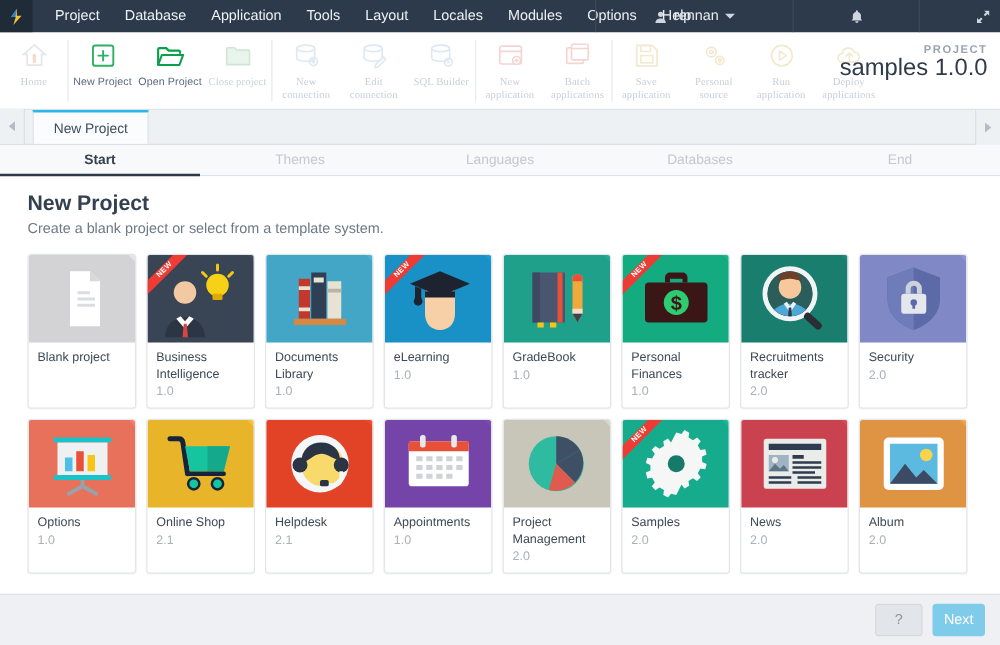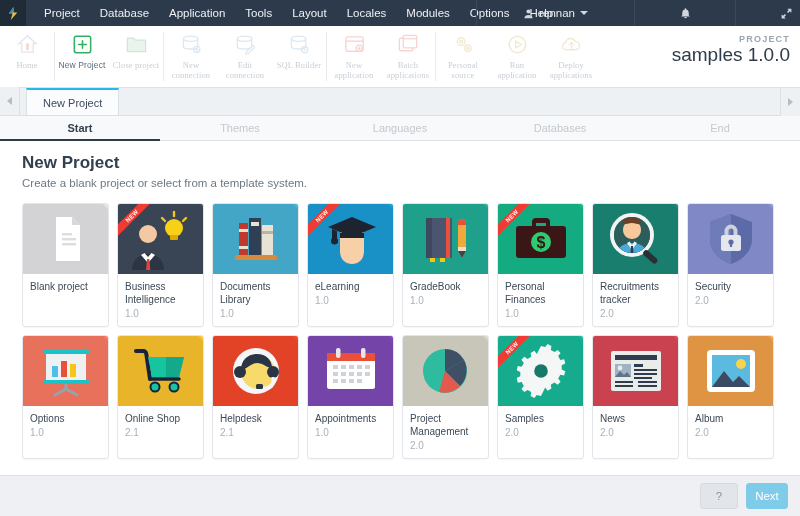--- a/index.html
+++ b/index.html
@@ -279,20 +279,29 @@
       <div class="tb-ico">
         <svg width="23" height="23" viewBox="0 0 24 24">
             <rect x="3.5" y="3.5" width="17" height="17" rx="2" fill="none" stroke="#2fb062" stroke-width="1.6"></rect>
             <path d="M12 8v8M8 12h8" stroke="#2fb062" stroke-width="1.6" stroke-linecap="round"></path>
           </svg>
       </div>
       <div class="tb-lbl en">New Project</div>
     </div>
     <div class="tb-btn">
       <div class="tb-ico">
+        <svg width="24" height="24" viewBox="0 0 24 24">
+            <path d="M2.5 19V6.5a1 1 0 011-1H9l2 2h8a1 1 0 011 1V10" fill="none" stroke="#0aa04a" stroke-width="1.7" stroke-linejoin="round"></path>
+            <path d="M2.5 19l3-8h17l-3 8z" fill="none" stroke="#0aa04a" stroke-width="1.7" stroke-linejoin="round"></path>
+          </svg>
+      </div>
+      <div class="tb-lbl en">Open Project</div>
+    </div>
+    <div class="tb-btn">
+      <div class="tb-ico">
         <svg width="23" height="23" viewBox="0 0 24 24">
             <path d="M2.5 19.5V6.2a.8.8 0 01.8-.8H9l2 2h9.7a.8.8 0 01.8.8v11.3z" fill="#e9f4ec" stroke="#cfe6d6" stroke-width="1.3"></path>
           </svg>
       </div>
       <div class="tb-lbl dis">Close project</div>
     </div>
   </div>
 
   <div class="tb-div"></div>
 
@@ -353,20 +362,30 @@
             <path d="M6.5 6h14" stroke="#f6d4d2" stroke-width="1.3"></path>
           </svg>
       </div>
       <div class="tb-lbl dis">Batch applications</div>
     </div>
   </div>
 
   <div class="tb-div"></div>
 
   <div class="tb-group">
+    <div class="tb-btn">
+      <div class="tb-ico">
+        <svg width="23" height="23" viewBox="0 0 24 24">
+            <path d="M3.5 3.5h13l4 4v13h-17z" fill="none" stroke="#f2ead0" stroke-width="1.5" stroke-linejoin="round"></path>
+            <rect x="7" y="3.5" width="8" height="5" fill="none" stroke="#f2ead0" stroke-width="1.3"></rect>
+            <rect x="7" y="12" width="10" height="6" fill="none" stroke="#f2ead0" stroke-width="1.3"></rect>
+          </svg>
+      </div>
+      <div class="tb-lbl dis">Save application</div>
+    </div>
     <div class="tb-btn">
       <div class="tb-ico">
         <svg width="23" height="23" viewBox="0 0 24 24">
             <g fill="none" stroke="#f2ead0" stroke-width="1.5">
               <circle cx="9.5" cy="9" r="4"></circle>
               <circle cx="9.5" cy="9" r="1.4"></circle>
               <circle cx="16.5" cy="16" r="3.4"></circle>
               <circle cx="16.5" cy="16" r="1.2"></circle>
             </g>
           </svg>

